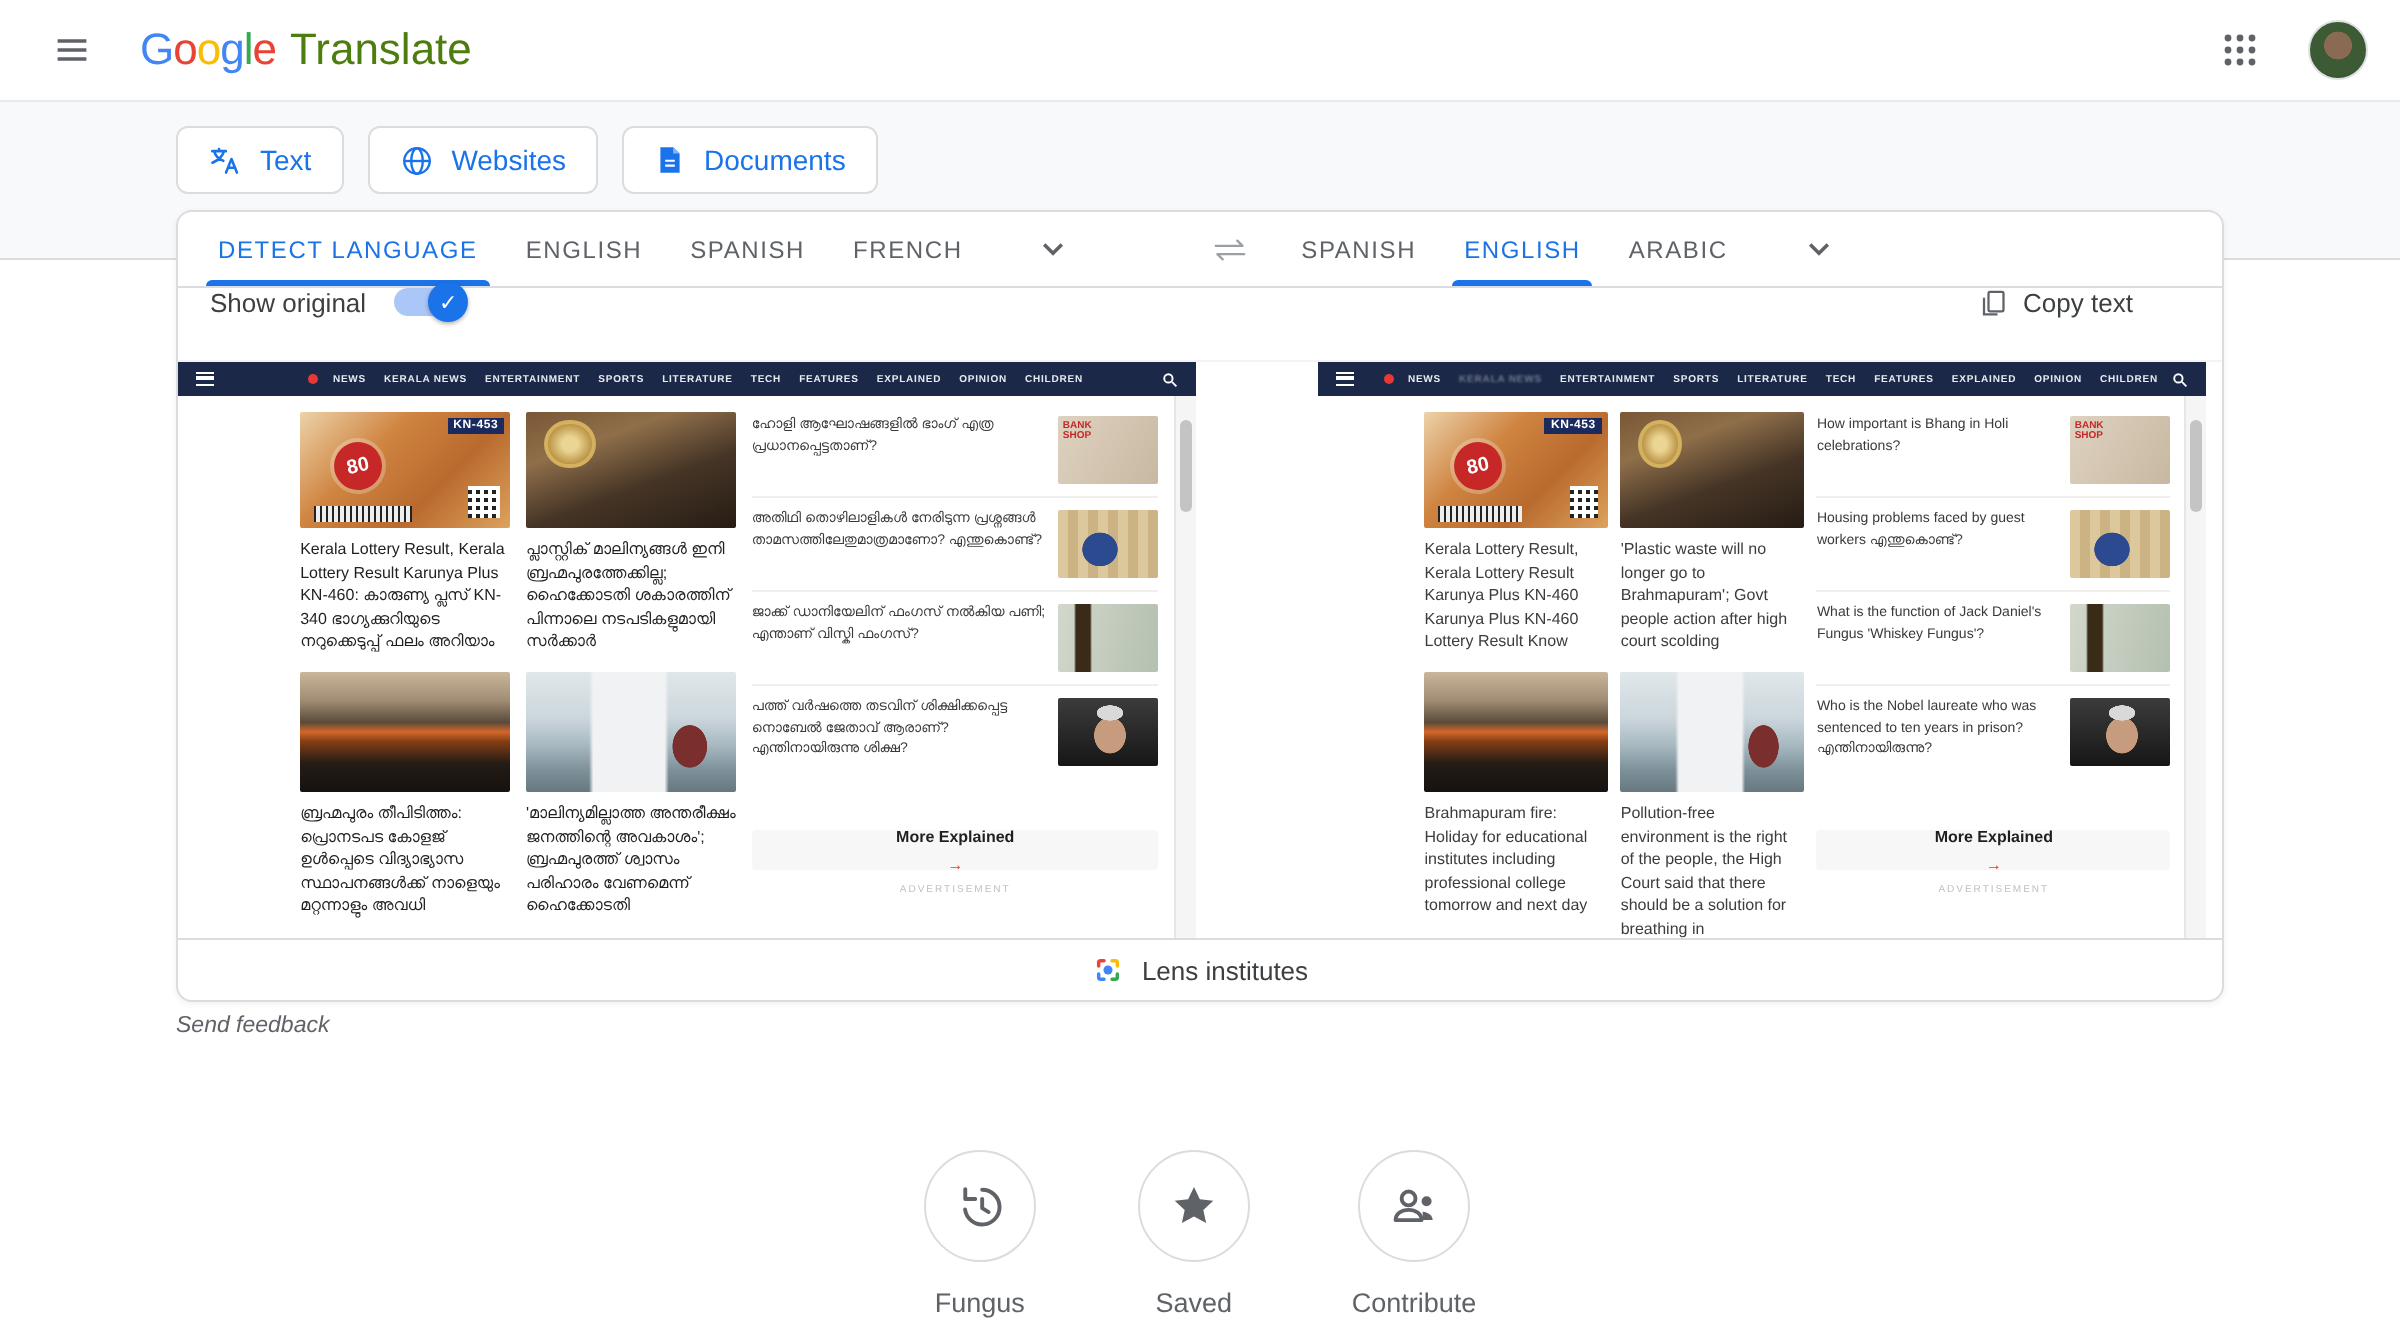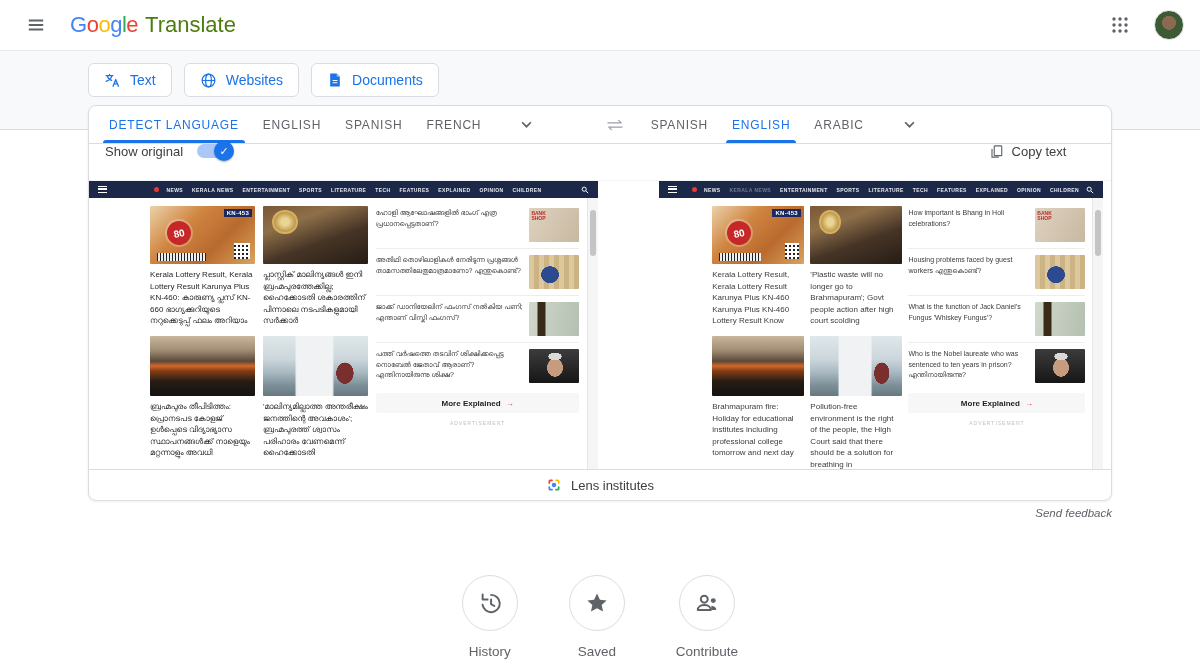--- a/index.html
+++ b/index.html
@@ -116,36 +116,36 @@
       radial-gradient(ellipse 30% 42% at 42% 58%, #2b4a8f 0 58%, transparent 60%),
       repeating-linear-gradient(90deg,#dcc89c 0 5px,#cbb383 5px 10px); }
   .th-whiskey { background:
       linear-gradient(90deg, transparent 16%, #3a2a18 18% 32%, transparent 34%),
       linear-gradient(100deg,#d2d8cb 0%,#b4c0b1 100%); }
   .th-oldman { background:
       radial-gradient(ellipse 26% 22% at 52% 22%, #d9d9d9 0 50%, transparent 52%),
       radial-gradient(ellipse 30% 50% at 52% 55%, #c79b7e 0 52%, transparent 54%),
       linear-gradient(#3c3c3c,#161616); }
   .more { display:flex; align-items:center; justify-content:center; gap:5px; height:20px;
-    margin-top:4px; background:#f7f7f7; border-radius:2px; font-size:8px; font-weight:700;
-    color:#1f1f1f; cursor:default; }
+    margin-top:26px; background:#f7f7f7; border-radius:2px; font-size:8px; font-weight:700;
+    color:#1f1f1f; cursor:default;flex-direction:column; }
   .more .arr { color:#e53935; font-weight:400; }
   .ad { margin-top:7px; text-align:center; font-size:5px; letter-spacing:1px; color:#c0c0c0; }
 
   
   .sb { position:absolute; top:17px; right:0; bottom:0; width:11px; background:#f5f5f5;
     border-left:1px solid #e6e6e6; cursor:pointer; }
   .sb-thumb { position:absolute; top:12px; left:2px; width:6px; height:46px;
     background:#c4c4c4; border-radius:3px; }
 
   
   .lens-row { height:31px; border-top:1px solid #dadce0; display:flex; align-items:center;
     justify-content:center; gap:9px; font-size:13px; color:#3c4043; cursor:pointer; }
 
-  .feedback { width:1024px; margin:6px auto 12px; text-align:right; font-style:italic;
+  .feedback { width:1024px; margin:6px auto 12px; font-style:italic;
     font-size:11.5px; color:#5f6368; cursor:pointer; }
 
   
   .actions { display:flex; justify-content:center; gap:51px; margin-top:56px; }
   .action { display:flex; flex-direction:column; align-items:center; gap:13px; cursor:pointer; }
   .circle { width:56px; height:56px; border-radius:50%; border:1px solid #dadce0;
     background:#fff; display:flex; align-items:center; justify-content:center; }
   .action-label { font-size:13.5px; color:#5f6368; }
 </style>
 </head>
@@ -295,21 +295,21 @@
       </div>
       <div class="panel-body">
         <div class="col">
           <div class="article">
             <div class="aimg img-lottery">
               <span class="badge80">80</span>
               <span class="badgekn">KN-453</span>
               <span class="barcode"></span>
               <span class="qr"></span>
             </div>
-            <div class="atext">Kerala Lottery Result, Kerala Lottery Result Karunya Plus KN-460: കാരുണ്യ പ്ലസ് KN-660 ഭാഗ്യക്കുറിയുടെ നറുക്കെടുപ്പ് ഫലം അറിയാം</div>
+            <div class="atext">Kerala Lottery Result, Kerala Lottery Result Karunya Plus KN-460: കാരുണ്യ പ്ലസ് KN-340 ഭാഗ്യക്കുറിയുടെ നറുക്കെടുപ്പ് ഫലം അറിയാം</div>
           </div>
           <div class="article">
             <div class="aimg tall img-fire"></div>
             <div class="atext">ബ്രഹ്മപുരം തീപിടിത്തം: പ്രൊനടപട കോളജ് ഉൾപ്പെടെ വിദ്യാഭ്യാസ സ്ഥാപനങ്ങൾക്ക് നാളെയും മറ്റന്നാളും അവധി</div>
           </div>
           <div class="article">
             
           </div>
         </div>
         <div class="col">
@@ -459,21 +459,21 @@
 
 <div class="actions">
   <div class="action">
     <div class="circle">
       <svg width="26" height="26" viewBox="0 0 24 24" fill="none" stroke="#5f6368" stroke-width="1.8" stroke-linecap="round" stroke-linejoin="round">
         <path d="M13 4.5a8 8 0 1 1-7.9 9.1"></path>
         <path d="M5.2 4.2v4.6h4.6"></path>
         <path d="M13 8.7v4.3l3 1.8"></path>
       </svg>
     </div>
-    <div class="action-label">History</div>
+    <div class="action-label">Fungus</div>
   </div>
   <div class="action">
     <div class="circle">
       <svg width="26" height="26" viewBox="0 0 24 24" fill="#5f6368">
         <path d="M12 3.2l2.7 5.7 6.2.7-4.6 4.2 1.3 6.1L12 16.9l-5.6 3 1.3-6.1-4.6-4.2 6.2-.7z"></path>
       </svg>
     </div>
     <div class="action-label">Saved</div>
   </div>
   <div class="action">

